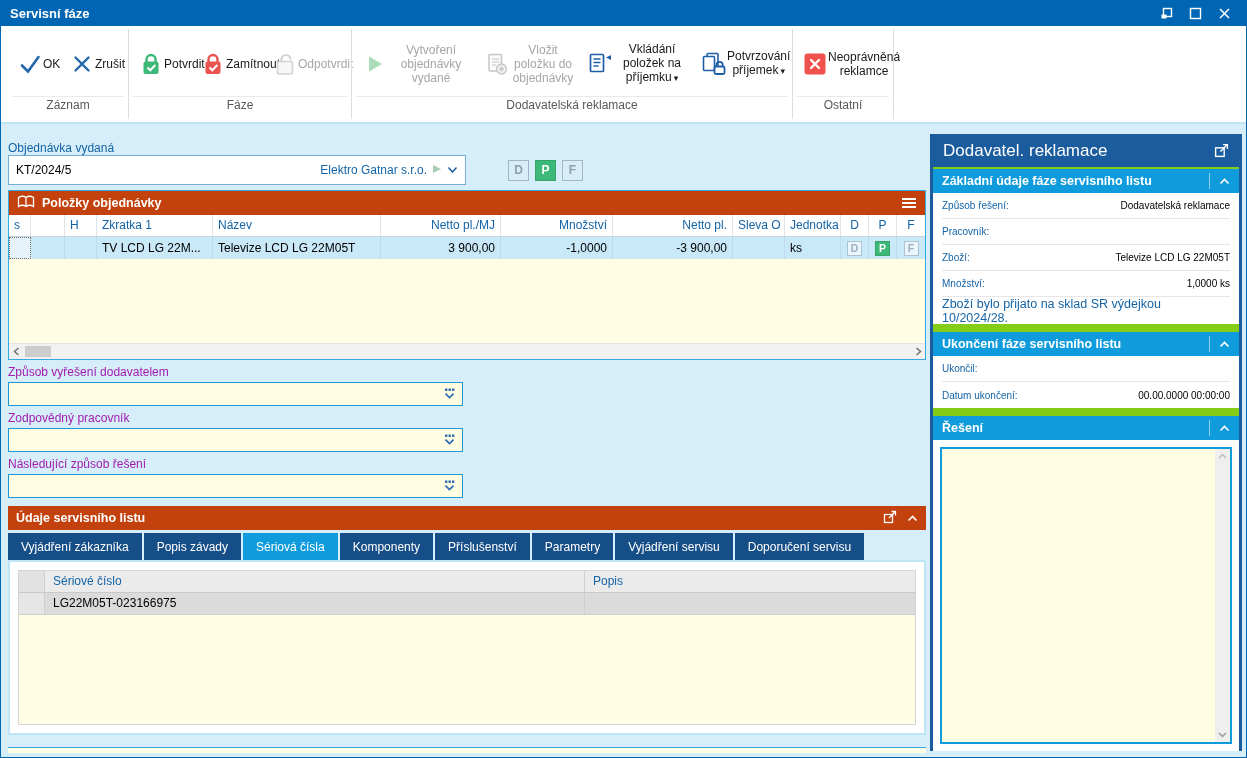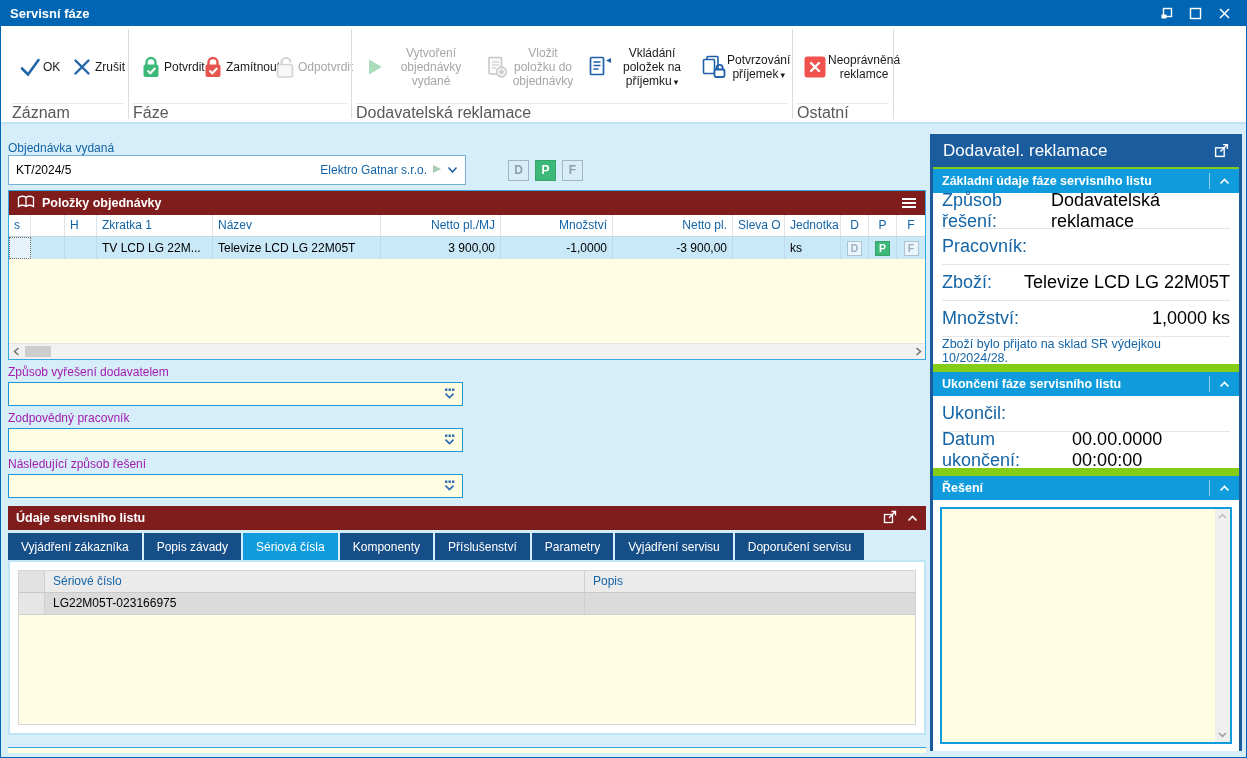--- a/index.html
+++ b/index.html
@@ -13,22 +13,22 @@
   .titlebar { position:absolute; top:0; left:0; right:0; height:25px; background:#0066B4;
     color:#fff; display:flex; align-items:center; padding:0 9px; }
   .titlebar .title { font-weight:bold; font-size:13px; }
   .win-controls { margin-left:auto; display:flex; gap:16px; align-items:center; padding-right:6px; }
   .win-controls svg { display:block; cursor:default; }
   
   .ribbon { position:absolute; top:25px; left:0; right:0; height:98px; background:#fff;
     border-bottom:2px solid #BEE3F4; display:flex; align-items:stretch; padding-left:8px; }
   .ribbon-group { display:flex; flex-direction:column; }
   .rg-buttons { flex:1; display:flex; align-items:stretch; padding:3px 4px 0; }
-  .rg-label { height:19px; line-height:17px; text-align:left; color:#595959;
-    border-top:1px solid #E9E9E9; margin:0 3px; font-size:16px; }
+  .rg-label { height:26px; line-height:17px; text-align:center; color:#595959;
+    border-top:1px solid #E9E9E9; margin:0 3px; font-size:12px; }
   .ribbon-sep { width:1px; background:#DDDDDD; margin:3px 1px; }
   .rbtn { display:flex; flex-direction:row; align-items:center; padding:3px 4px 1px;
     color:#1a1a1a; text-align:center; line-height:14px; cursor:default; }
   .rbtn .ricon { height:36px; display:flex; align-items:center; justify-content:center; }
   .rbtn.disabled { color:#A6A6A6; }
   .rbtn .dd { font-size:9px; margin-left:2px; }
   
   .content { position:absolute; top:125px; left:0; right:0; bottom:0; }
   .left-col { position:absolute; left:7px; top:15px; width:918px; bottom:4px;
     display:flex; flex-direction:column; }
@@ -37,21 +37,21 @@
   .order-input { width:458px; height:30px; background:#fff; border:1px solid #74AFD6;
     display:flex; align-items:center; padding:0 7px; }
   .order-supplier { margin-left:auto; color:#1464A6; display:flex; align-items:center; gap:5px;justify-content:space-between; }
   .flag-boxes { display:flex; gap:6px; margin-left:42px; }
   .flag { width:21px; height:21px; display:flex; align-items:center; justify-content:center;
     font-weight:bold; background:#D9EDF8; border:1px solid #9FB6C4; color:#8B9FAE; }
   .flag.active { background:#3CB878; border-color:#35A56C; color:#fff; }
   
   .items-panel { height:170px; border:1px solid #36A9E1; display:flex; flex-direction:column;
     background:#FFFEE4; flex:0 0 170px; }
-  .panel-header { height:24px; background:#7f1d1d; color:#fff; font-weight:bold;
+  .panel-header { height:24px; background:#c2410c; color:#fff; font-weight:bold;
     display:flex; align-items:center; padding:0 8px; gap:7px; flex:0 0 24px; font-size:12.5px; }
   .ph-right { margin-left:auto; display:flex; align-items:center; gap:10px; }
   .items-header { display:flex; height:22px; background:#fff; color:#1464A6;
     border-bottom:1px solid #C7D7E2; flex:0 0 22px; }
   .ih-cell { border-right:1px solid #DCE4EA; padding:3px 5px; overflow:hidden; white-space:nowrap; }
   .items-row { display:flex; height:22px; background:#C9E8F8; flex:0 0 22px; }
   .ir-cell { border-right:1px solid #BFDCEE; padding:0 5px; overflow:hidden; white-space:nowrap;
     display:flex; align-items:center; }
   .num { justify-content:flex-end; text-align:right; }
   .w-s{width:22px} .w-c1{width:34px} .w-h{width:32px} .w-zk{width:116px} .w-naz{width:168px}
@@ -95,21 +95,21 @@
     display:flex; flex-direction:column; }
   .rp-header { height:33px; background:#1B5C9E; color:#fff; font-size:17px;
     display:flex; align-items:center; padding:0 10px; flex:0 0 33px; }
   .sec { margin-top:2px; display:flex; flex-direction:column; }
   .sec + .sec { margin-top:8px; }
   .sec-header { height:24px; background:#109CDC; color:#fff; font-weight:bold; font-size:12.5px;
     display:flex; align-items:center; padding:0 9px; flex:0 0 24px; }
   .sec-right { margin-left:auto; display:flex; align-items:center; gap:8px;
     border-left:1px solid rgba(255,255,255,.55); padding-left:9px; height:16px; }
   .sec-body { background:#fff; padding:0 9px; }
-  .info-row { height:36px; display:flex; align-items:center; border-bottom:1px solid #E6E6E6; font-size:18px; }
+  .info-row { height:26px; display:flex; align-items:center; border-bottom:1px solid #E6E6E6; font-size:10px; }
   .info-row:last-child { border-bottom:none; }
   .info-label { color:#1464A6; }
   .info-value { margin-left:auto; color:#000; }
   .info-note { color:#1464A6; height:27px; display:flex; align-items:center; font-size:12.5px; }
   .sec-grow { flex:1; min-height:0; }
   .sec-grow .sec-body { flex:1; padding:7px; min-height:0; display:flex; }
   .reseni-box { flex:1; border:2px solid #109CDC; background:#FFFDE1; position:relative; }
   .vscroll { position:absolute; right:0; top:0; bottom:0; width:15px; background:#EFEFEF; }
   .vs-arrow { position:absolute; left:0; right:0; height:14px; display:flex;
     align-items:center; justify-content:center; color:#ABABAB; }

